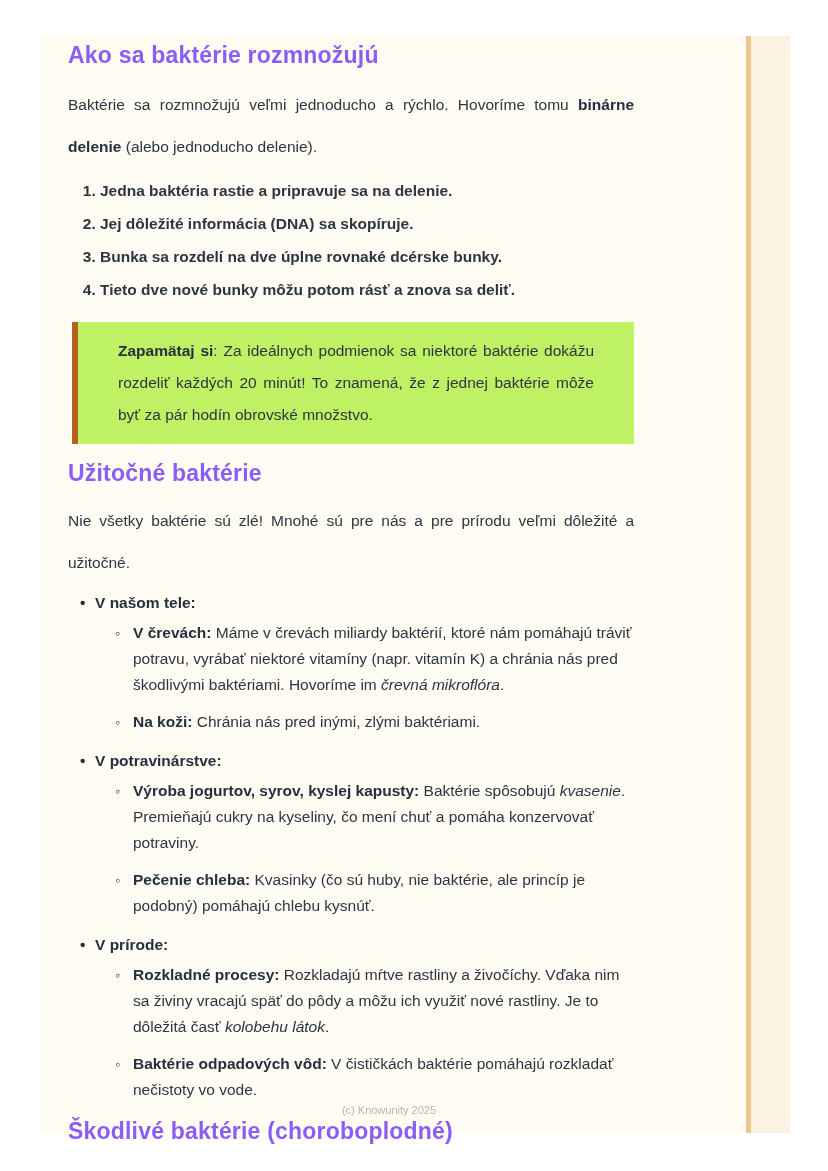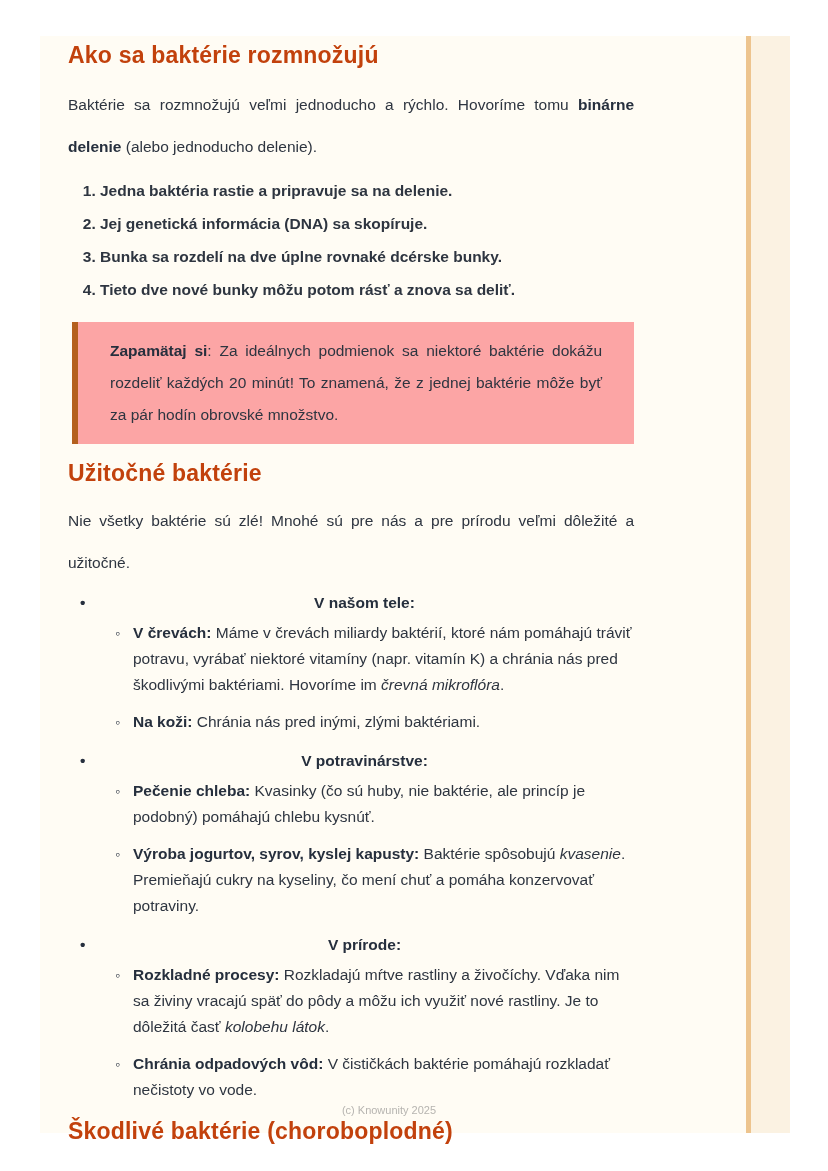--- a/index.html
+++ b/index.html
@@ -19,59 +19,59 @@
   
   .side-strip{
     position:absolute;right:0;top:0;bottom:0;width:39px;
     background:#fbf2e2;border-left:5px solid #edc48e;
   }
   .content{
     position:absolute;left:28px;top:0;width:566px;
   }
   h1,h2{
     font-size:23px;line-height:26px;font-weight:700;
-    color:#c2410c;margin:0;letter-spacing:.2px;
+    color:#8b5cf6;margin:0;letter-spacing:.2px;
   }
   #h-reproduction{margin-top:6px;}
   #h-useful{margin-top:16px;}
   #h-harmful{margin-top:15px;}
   p.body-par{
     font-size:15.5px;line-height:42px;margin:16px 0 0;
     text-align:justify;
   }
   p.body-par.second{margin-top:14px;}
   b{color:#262f3d;}
   ol.steps{
     margin:6px 0 0;padding-left:32px;font-weight:bold;
   }
   ol.steps li{
     font-size:15.5px;line-height:33px;
   }
   .callout{
     margin:16px 0 0 4px;
-    background:#fca5a5;
+    background:#bef264;
     border-left:6px solid #b4601e;
-    padding:13px 32px;
+    padding:13px 40px;
   }
   .callout p{
     margin:0;font-size:15.5px;line-height:32px;text-align:justify;
   }
   ul.groups{
     list-style:none;margin:6px 0 0;padding:0;
   }
   li.group{
     position:relative;padding-left:27px;margin-top:13px;
   }
   li.group:first-child{margin-top:0;}
   li.group::before{
     content:"\2022";position:absolute;left:12px;top:0;
     font-size:15.5px;line-height:26px;color:#262f3d;font-weight:700;
   }
   .group-label{
-    font-size:15.5px;line-height:26px;font-weight:700;color:#262f3d;text-align:center;
+    font-size:15.5px;line-height:26px;font-weight:700;color:#262f3d;
   }
   ul.subs{list-style:none;margin:4px 0 0;padding:0;}
   li.sub{
     position:relative;padding-left:38px;margin-top:11px;
     font-size:15.5px;line-height:26px;text-align:left;
   }
   li.sub:first-child{margin-top:2px;}
   li.sub::before{
     content:"\25E6";position:absolute;left:20px;top:0;
     font-size:14px;line-height:26px;color:#262f3d;
@@ -92,21 +92,21 @@
     <div class="side-strip"></div>
 
     <div class="content">
 
       <h1 id="h-reproduction">Ako sa baktérie rozmnožujú</h1>
 
       <p class="body-par"><span>Baktérie sa rozmnožujú veľmi jednoducho a rýchlo. Hovoríme tomu </span><b>binárne delenie</b><span> (alebo jednoducho delenie).</span></p>
 
       <ol class="steps">
         <li>Jedna baktéria rastie a pripravuje sa na delenie.</li>
-        <li>Jej genetická informácia (DNA) sa skopíruje.</li>
+        <li>Jej dôležité informácia (DNA) sa skopíruje.</li>
         <li>Bunka sa rozdelí na dve úplne rovnaké dcérske bunky.</li>
         <li>Tieto dve nové bunky môžu potom rásť a znova sa deliť.</li>
       </ol>
 
       <div class="callout">
         <p><b>Zapamätaj si</b><span>: Za ideálnych podmienok sa niektoré baktérie dokážu rozdeliť každých 20 minút! To znamená, že z jednej baktérie môže byť za pár hodín obrovské množstvo.</span></p>
       </div>
 
       <h2 id="h-useful">Užitočné baktérie</h2>
 
@@ -118,30 +118,30 @@
           <div class="group-label">V našom tele:</div>
           <ul class="subs">
             <li class="sub"><b>V črevách:</b><span> Máme v črevách miliardy baktérií, ktoré nám pomáhajú tráviť potravu, vyrábať niektoré vitamíny (napr. vitamín K) a chránia nás pred škodlivými baktériami. Hovoríme im </span><i>črevná mikroflóra</i><span>.</span></li>
             <li class="sub"><b>Na koži:</b><span> Chránia nás pred inými, zlými baktériami.</span></li>
           </ul>
         </li>
 
         <li class="group">
           <div class="group-label">V potravinárstve:</div>
           <ul class="subs">
+            <li class="sub"><b>Výroba jogurtov, syrov, kyslej kapusty:</b><span> Baktérie spôsobujú </span><i>kvasenie</i><span>. Premieňajú cukry na kyseliny, čo mení chuť a pomáha konzervovať potraviny.</span></li>
             <li class="sub"><b>Pečenie chleba:</b><span> Kvasinky (čo sú huby, nie baktérie, ale princíp je podobný) pomáhajú chlebu kysnúť.</span></li>
-            <li class="sub"><b>Výroba jogurtov, syrov, kyslej kapusty:</b><span> Baktérie spôsobujú </span><i>kvasenie</i><span>. Premieňajú cukry na kyseliny, čo mení chuť a pomáha konzervovať potraviny.</span></li>
           </ul>
         </li>
 
         <li class="group">
           <div class="group-label">V prírode:</div>
           <ul class="subs">
             <li class="sub"><b>Rozkladné procesy:</b><span> Rozkladajú mŕtve rastliny a živočíchy. Vďaka nim sa živiny vracajú späť do pôdy a môžu ich využiť nové rastliny. Je to dôležitá časť </span><i>kolobehu látok</i><span>.</span></li>
-            <li class="sub"><b>Chránia odpadových vôd:</b><span> V čističkách baktérie pomáhajú rozkladať nečistoty vo vode.</span></li>
+            <li class="sub"><b>Baktérie odpadových vôd:</b><span> V čističkách baktérie pomáhajú rozkladať nečistoty vo vode.</span></li>
           </ul>
         </li>
 
       </ul>
 
       <h2 id="h-harmful">Škodlivé baktérie (choroboplodné)</h2>
 
     </div>
 
   </div>

